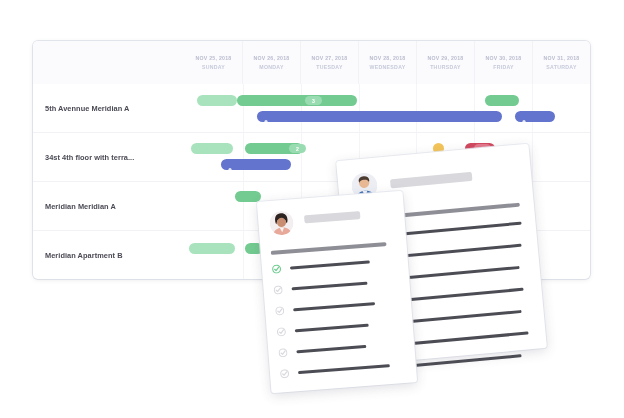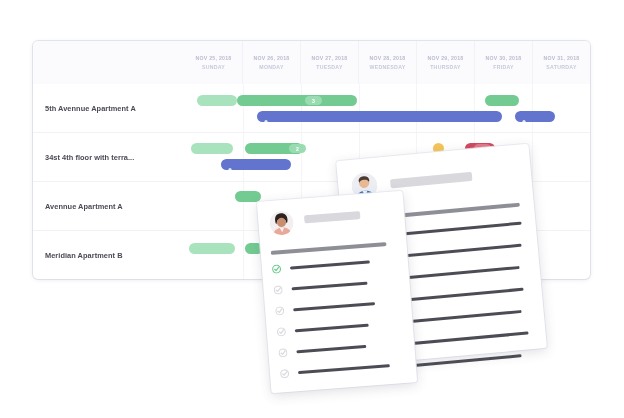--- a/index.html
+++ b/index.html
@@ -211,21 +211,21 @@
           </div>
           <div class="day-col">
             <div class="day-date">NOV 31, 2018</div>
             <div class="day-name">SATURDAY</div>
           </div>
         </div>
     </div>
 
     <div class="rows" id="rows">
         <div class="row">
-          <div class="row-label">5th Avennue Apartment A</div>
+          <div class="row-label">5th Avennue Meridian A</div>
           <div class="row-track">
             <div class="gridline" style="left: 57.8571px;"></div>
             <div class="gridline" style="left: 115.714px;"></div>
             <div class="gridline" style="left: 173.571px;"></div>
             <div class="gridline" style="left: 231.429px;"></div>
             <div class="gridline" style="left: 289.286px;"></div>
             <div class="gridline" style="left: 347.143px;"></div>
             <div class="bar green-light" style="left: 12px; width: 40px; top: 11px;"></div>
             <div class="bar green" style="left: 52px; width: 120px; top: 11px;">
               <span class="badge" style="left: 68px; top: 1px;">3</span>
@@ -270,21 +270,21 @@
             </div>
             <div class="bar blue" style="left: 250px; width: 80px; top: 26px;">
               <span class="person-ic"><svg viewBox="0 0 10 10" width="8" height="8">
                   <circle cx="5" cy="3.2" r="2" fill="#ffffff"></circle>
                   <path d="M1.2 9c.3-2 1.8-3.1 3.8-3.1S8.5 7 8.8 9z" fill="#ffffff"></path>
                 </svg></span>
             </div>
           </div>
         </div>
         <div class="row">
-          <div class="row-label">Avennue Apartment A</div>
+          <div class="row-label">Meridian Meridian A</div>
           <div class="row-track">
             <div class="gridline" style="left: 57.8571px;"></div>
             <div class="gridline" style="left: 115.714px;"></div>
             <div class="gridline" style="left: 173.571px;"></div>
             <div class="gridline" style="left: 231.429px;"></div>
             <div class="gridline" style="left: 289.286px;"></div>
             <div class="gridline" style="left: 347.143px;"></div>
             <div class="bar green" style="left: 50px; width: 26px; top: 9px;"></div>
             <div class="bar blue" style="left: 318px; width: 30px; top: 28px;">
               <span class="person-ic"><svg viewBox="0 0 10 10" width="8" height="8">

